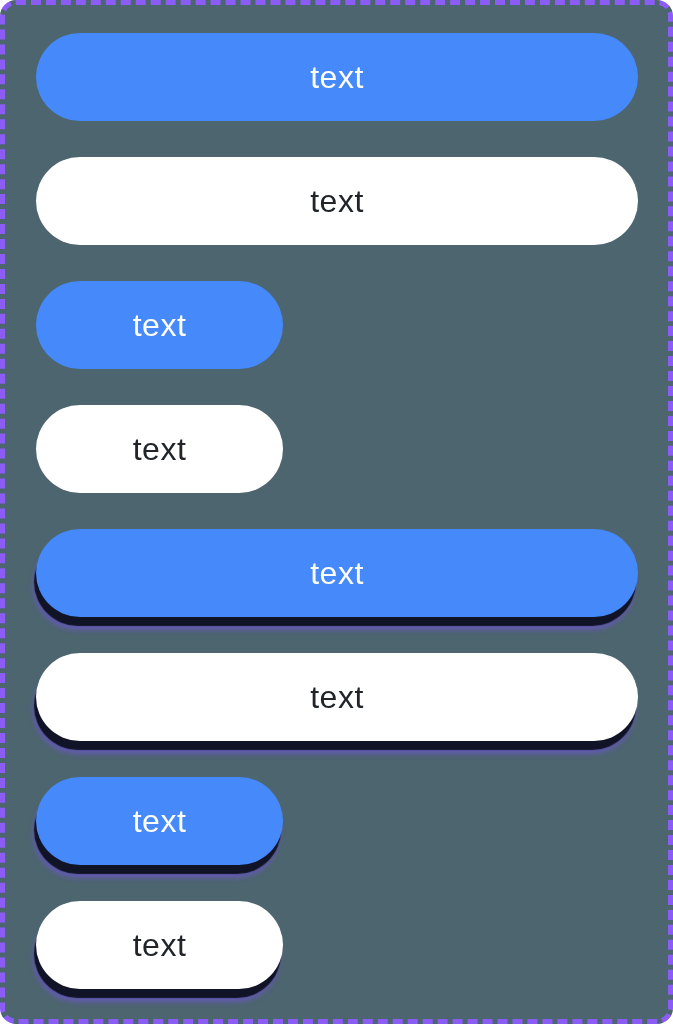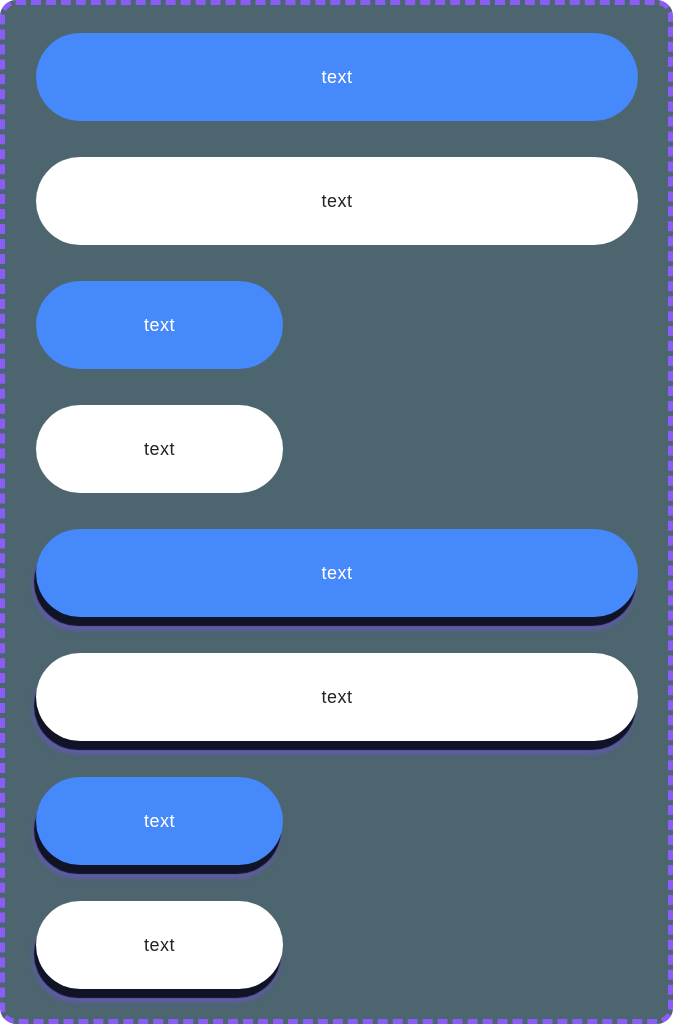--- a/index.html
+++ b/index.html
@@ -30,21 +30,21 @@
   }
   .pill {
     height: 88px;
     border-radius: 44px;
     border: none;
     outline: none;
     display: flex;
     align-items: center;
     justify-content: center;
     font-family: "Liberation Sans", "DejaVu Sans", sans-serif;
-    font-size: 18px;
+    font-size: 32px;
     font-weight: 500;
     letter-spacing: 0.5px;
     cursor: pointer;
     padding: 0;
   }
   .pill.wide  { width: 100%; }
   .pill.short { width: 247px; }
   .pill.primary {
     background: #4589fa;
     color: #ffffff;

